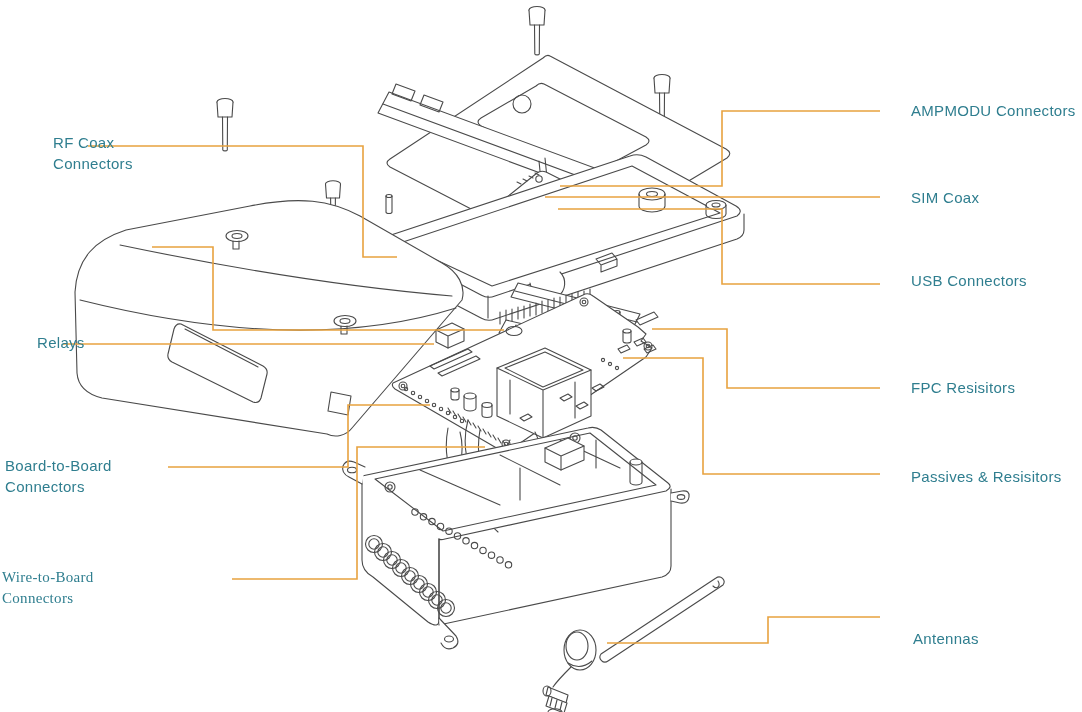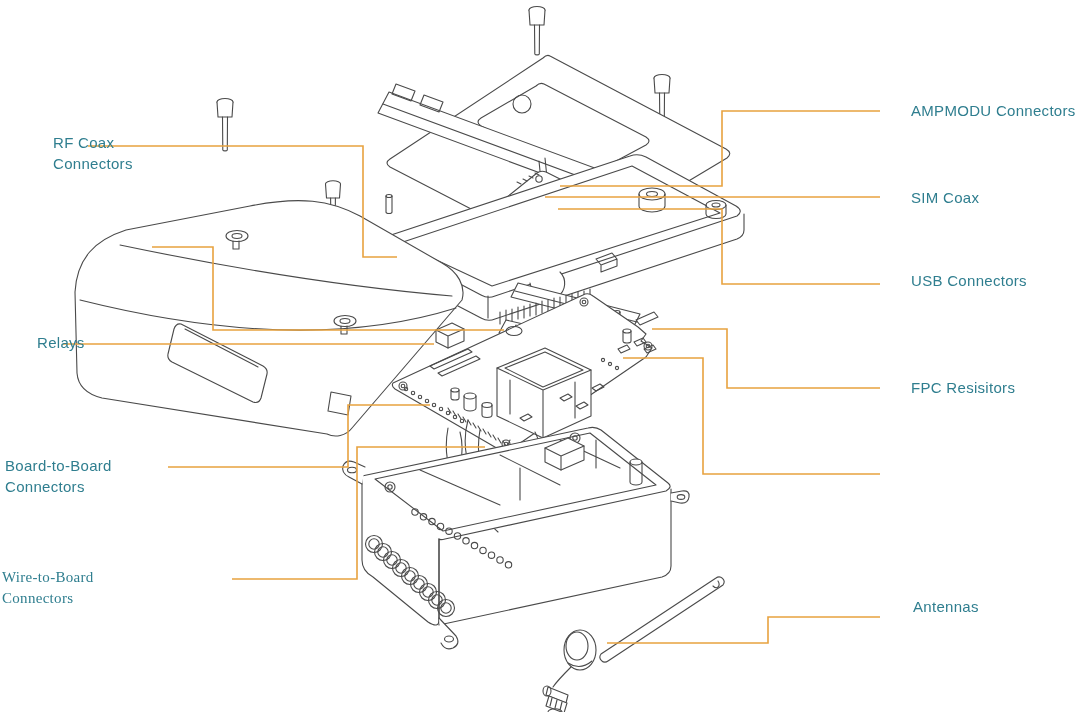--- a/index.html
+++ b/index.html
@@ -11,21 +11,21 @@
   #lbl-rf{left:5px;top:132px;margin-left:48px;}
   #lbl-bls{left:5px;top:227px;}
   #lbl-relays{left:5px;top:332px;margin-left:32px;}
   #lbl-b2b{left:5px;top:455px;}
   #lbl-w2b{left:2px;top:567px;font-family:Liberation Serif, serif;}
   #lbl-ampmodu{left:911px;top:100px;}
   #lbl-sim{left:911px;top:187px;}
   #lbl-usb{left:911px;top:258px;margin-top:12px;}
   #lbl-fpc{left:911px;top:377px;}
   #lbl-passives{left:911px;top:466px;}
-  #lbl-antennas{left:913px;top:596px;}
+  #lbl-antennas{left:913px;top:628px;}
 </style>
 </head>
 <body>
 
 <div class="stage">
 
 <svg width="1082" height="712" viewBox="0 0 1082 712">
 
   <g stroke="#4a4a4a" stroke-width="1.1" fill="none" stroke-linecap="round" stroke-linejoin="round">
 
@@ -324,14 +324,15 @@
 Connectors</div>
   <div class="lbl" id="lbl-relays">Relays</div>
   <div class="lbl" id="lbl-b2b">Board-to-Board
 Connectors</div>
   <div class="lbl" id="lbl-w2b">Wire-to-Board
 Connectors</div>
   <div class="lbl" id="lbl-ampmodu">AMPMODU Connectors</div>
   <div class="lbl" id="lbl-sim">SIM Coax</div>
   <div class="lbl" id="lbl-usb">USB Connectors</div>
   <div class="lbl" id="lbl-fpc">FPC Resisitors</div>
+  <div class="lbl" id="lbl-passives">Passives &amp; Resisitors</div>
   <div class="lbl" id="lbl-antennas">Antennas</div>
 </div>
 
 </body></html>

